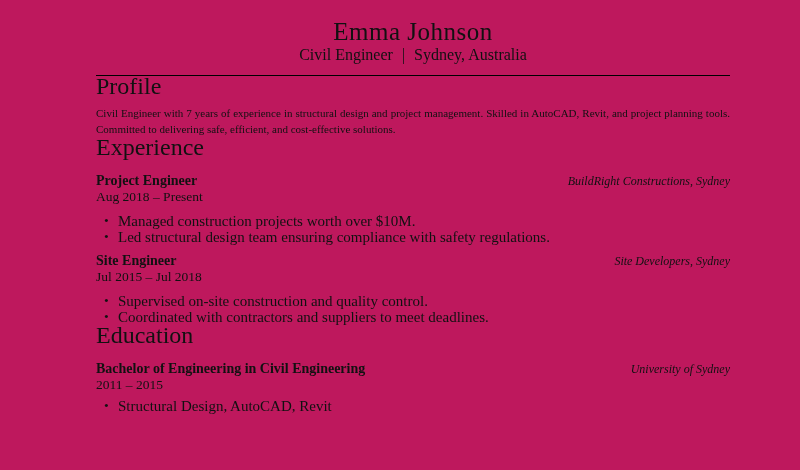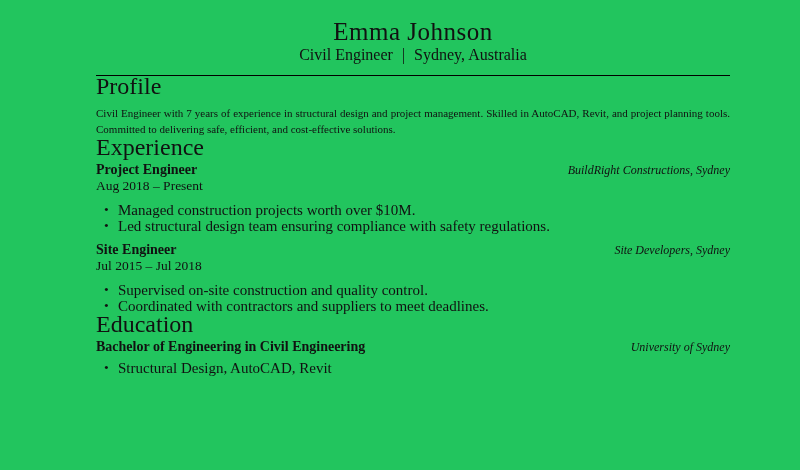--- a/index.html
+++ b/index.html
@@ -4,21 +4,21 @@
 <style>
   html, body {
     margin: 0;
     padding: 0;
     background: #ffffff;
   }
   .page {
     position: relative;
     width: 800px;
     height: 470px;
-    background: #22c55e;
+    background: #be185d;
     overflow: hidden;
     color: #111111;
     font-family: "Liberation Serif", serif;
     box-sizing: border-box;
   }
   .content {
     box-sizing: border-box;
     width: 800px;
     padding: 0 70px 0 96px;
   }
@@ -51,21 +51,21 @@
   .h-profile   { margin-top: 19px; }
   .h-experience{ margin-top: 9px; }
   .h-education { margin-top: 8px; }
   .h-skills    { margin-top: 10px; }
   .profile-text {
     margin: 9px 0 0 0;
     font-size: 11px;
     line-height: 16px;
     text-align: justify;
   }
-  .entry { margin-top: 5px; }
+  .entry { margin-top: 16px; }
   .entry.gap { margin-top: 8px; }
   .entry-header {
     display: flex;
     justify-content: space-between;
     align-items: baseline;
     font-size: 13.5px;
     line-height: 16px;
   }
   .job-title { font-weight: bold; font-size: 14px; }
   .org { font-style: italic; font-size: 12px; }
@@ -136,20 +136,21 @@
       </div>
     </section>
 
     <section>
       <h2 class="section-heading h-education">Education</h2>
       <div class="entry">
         <div class="entry-header">
           <span class="job-title">Bachelor of Engineering in Civil Engineering</span>
           <span class="org">University of Sydney</span>
         </div>
+        <div class="dates">2011 – 2015</div>
       </div>
     </section>
 
     <section>
       <ul class="bullets skills">
         <li>Structural Design, AutoCAD, Revit</li>
       </ul>
     </section>
 
   </div>

